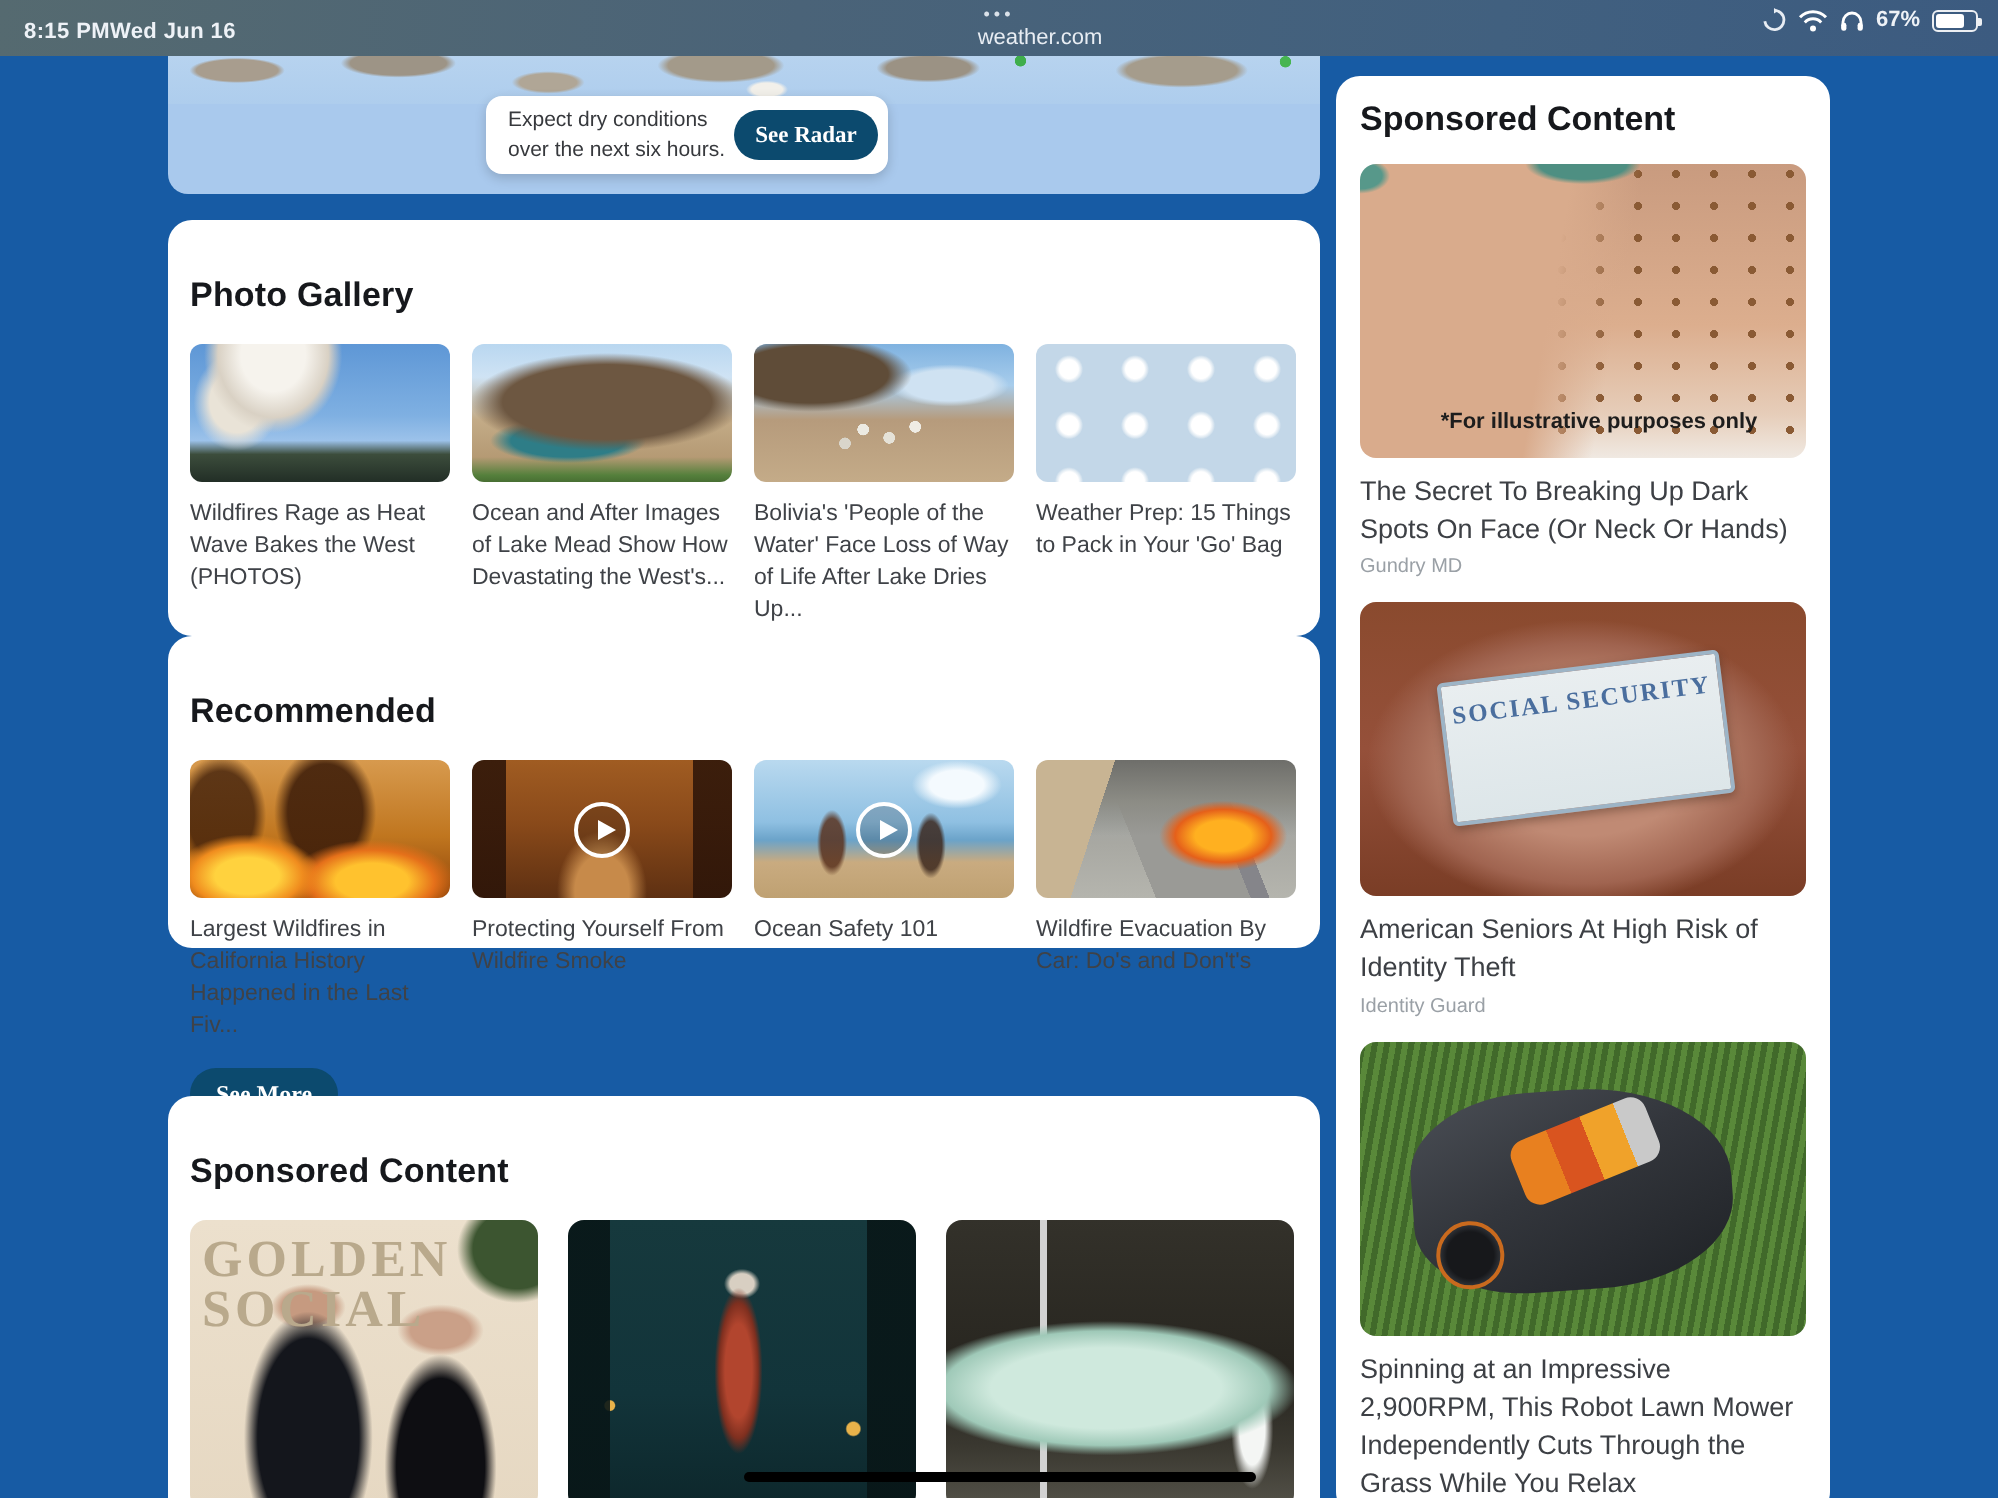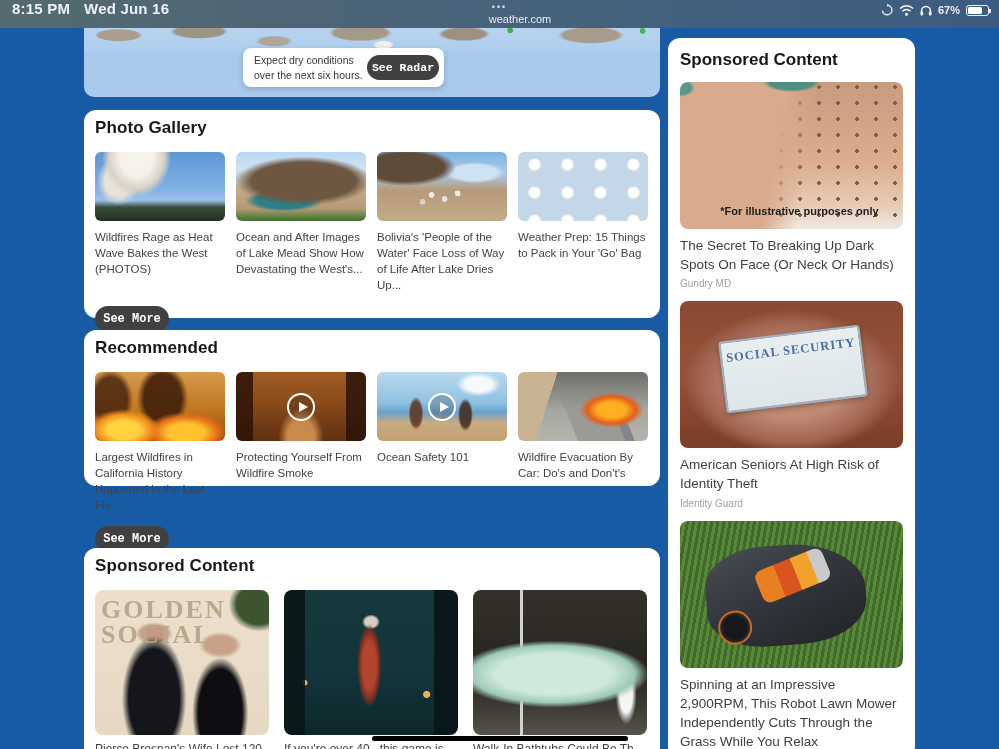--- a/index.html
+++ b/index.html
@@ -9,21 +9,21 @@
     background:#175ba4;
     font-family:"Liberation Sans", sans-serif;
     -webkit-font-smoothing:antialiased;
   }
   
   .statusbar {
     position:absolute; left:0; top:0; width:999px; height:28px; z-index:30;
     background:linear-gradient(95deg,#556a70 0%,#4a6378 40%,#41607f 75%,#3c5b80 100%);
     color:#eef2f7;
   }
-  .sb-left { position:absolute; left:12px; top:0; font-size:15px; font-weight:700; letter-spacing:.2px; display:flex; gap:14px; }
+  .sb-left { position:absolute; left:12px; top:10px; font-size:11px; font-weight:700; letter-spacing:.2px; display:flex; }
   .sb-center { position:absolute; left:0; right:0; top:0; text-align:center; }
   .sb-dots { font-size:9px; letter-spacing:2px; line-height:10px; margin-top:2px; color:#dbe2ea; }
   .sb-url { font-size:11px; line-height:12px; margin-top:1px; color:#e8edf3;padding-left:41px; }
   .sb-right { position:absolute; right:10px; top:4px; display:flex; align-items:center; gap:6px; font-size:11px; font-weight:700; }
   .sb-right svg { display:block; }
   .battery { position:relative; width:23px; height:11px; border:1px solid rgba(255,255,255,.9); border-radius:3px; }
   .battery::after { content:""; position:absolute; right:-3px; top:3px; width:2px; height:4px; background:rgba(255,255,255,.9); border-radius:0 1px 1px 0; }
   .battery-fill { position:absolute; left:1px; top:1px; bottom:1px; width:67%; background:#fff; border-radius:1.5px; }
 
   
@@ -39,35 +39,35 @@
       radial-gradient(ellipse 36px 10px at 66% 25%, #9b9284 0 58%, rgba(155,146,132,0) 72%),
       radial-gradient(circle 3px at 74% 10%, #3fae4c 0 90%, rgba(63,174,76,0) 100%),
       radial-gradient(ellipse 46px 12px at 88% 30%, #a59c8c 0 60%, rgba(165,156,140,0) 72%),
       radial-gradient(circle 3px at 97% 12%, #47b551 0 90%, rgba(71,181,81,0) 100%),
       linear-gradient(180deg,#b7d3ef 0%,#aecded 100%);
   }
   .radar-banner { position:absolute; left:159px; top:20px; width:201px; height:39px;
     background:#fff; border-radius:8px; box-shadow:0 2px 6px rgba(0,0,0,.18);
     display:flex; align-items:center; }
   .radar-msg { padding-left:11px; font-size:10.5px; line-height:1.35; color:#37393d; width:126px; }
-  .pill-btn { background:#404040; color:#fff; font-weight:700; border:none; border-radius:14px; cursor:pointer;
-    font-family:Liberation Mono, monospace; }
+  .pill-btn { background:#0c4a6e; color:#fff; font-weight:700; border:none; border-radius:14px; cursor:pointer;
+    font-family:Liberation Serif, serif; }
   .radar-btn { position:absolute; right:5px; top:7px; width:72px; height:25px; font-size:11.5px; }
 
   
-  .card { position:absolute; left:84px; width:576px; background:#fff; border-radius:12px; padding:8px 11px; }
+  .card { position:absolute; left:84px; width:576px; background:#fff; border-radius:12px; padding:28px 11px; }
   .card h3 { font-size:17px; font-weight:700; color:#16181c; letter-spacing:.1px; }
   .thumb-row { display:flex; gap:11px; margin-top:14px; }
   .thumb { position:relative; width:130px; height:69px; border-radius:6px; overflow:hidden; cursor:pointer; }
   .cap-row { display:flex; gap:11px; margin-top:8px; }
   .cap { width:130px; font-size:11.5px; line-height:1.4; color:#3f4247; cursor:pointer; }
   .see-more { width:74px; height:26px; border-radius:14px; font-size:12px; margin-top:13px; display:block; }
 
   .gallery-card { top:110px; height:208px; }
-  .recommended-card { top:330px; height:156px; }
+  .recommended-card { top:318px; height:156px; }
   .sponsored-left-card { top:548px; height:240px; }
   .big-row { display:flex; gap:15px; margin-top:14px; }
   .big-thumb { position:relative; width:174px; height:145px; border-radius:8px; overflow:hidden; cursor:pointer; }
   .big-cap-row { display:flex; gap:15px; margin-top:6px; }
   .big-cap { width:174px; font-size:12px; line-height:1.35; color:#3f4247; cursor:pointer; }
 
   
   .play { position:absolute; left:50%; top:50%; width:28px; height:28px; margin:-14px 0 0 -14px;
     border:2px solid #fff; border-radius:50%; background:rgba(20,20,20,.18); }
   .play::after { content:""; position:absolute; left:10px; top:7px;

